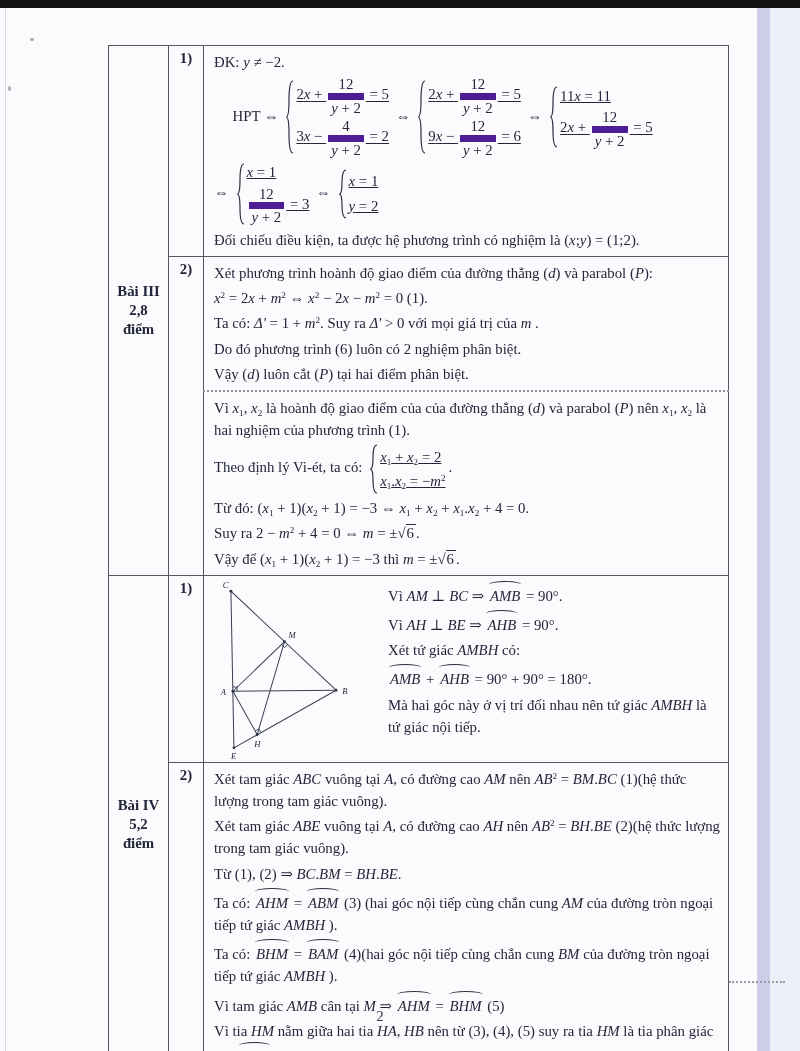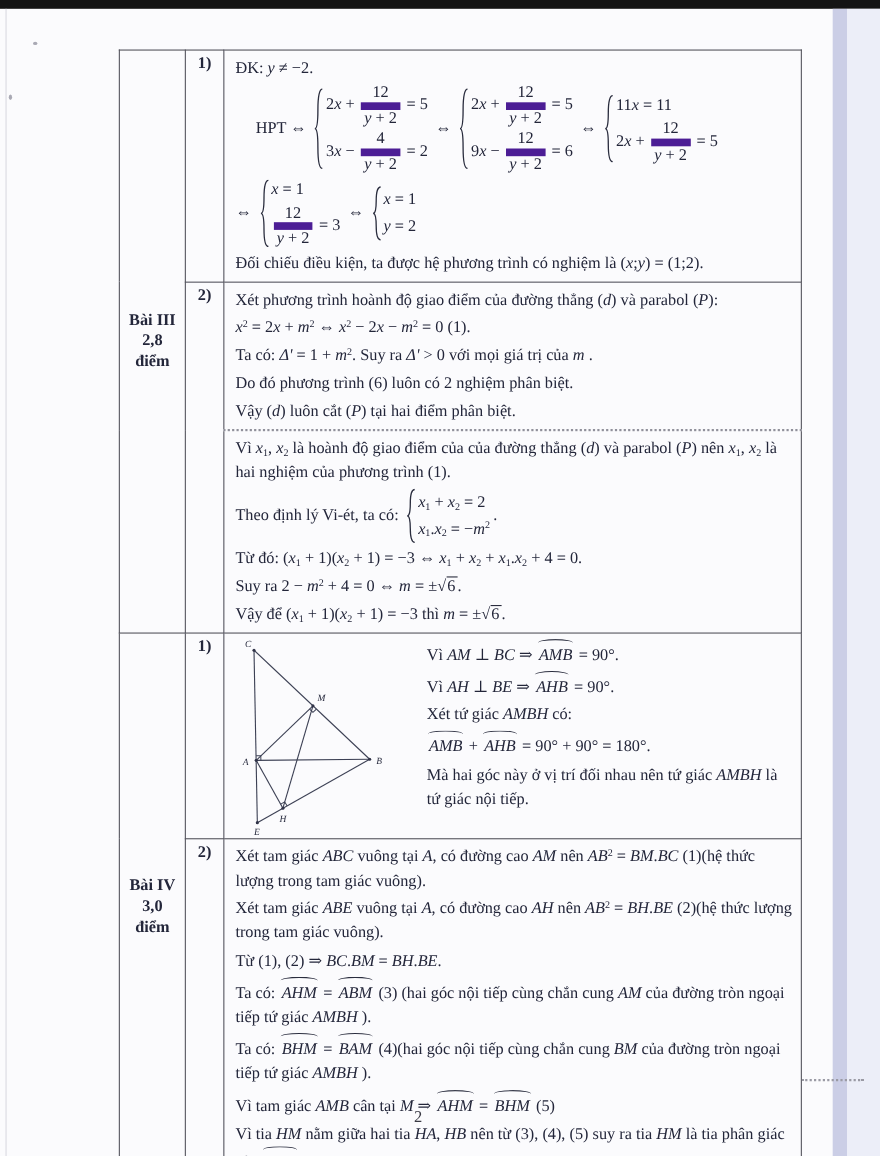--- a/index.html
+++ b/index.html
@@ -26,21 +26,21 @@
   td.bb-dot{border-bottom:2px dotted #90909a;}
   p.line{margin:3px 0;line-height:1.5;}
   .math i{font-style:italic;}
   .math{white-space:normal;}
 
   
   .frac{display:inline-flex;flex-direction:column;vertical-align:middle;text-align:center;margin:0 2px;line-height:1.12;}
   .fn{display:block;padding:0 3px;text-align:center;}
   .fd{display:block;padding:0 3px;border-top:7px solid #4c1d95;}
   
-  .cases{display:inline-flex;align-items:center;vertical-align:middle;margin:0 3px;}
+  .cases{display:inline-flex;align-items:center;vertical-align:middle;margin:0 3px;text-decoration:underline;}
   .ccol{display:inline-flex;flex-direction:column;row-gap:2px;padding-left:2px;}
   .cline{text-align:left;padding:0;}
   .cbrace-svg{flex:0 0 auto;}
   
   .arc{position:relative;display:inline-block;padding:4px 2px 0 2px;}
   .arc::before{content:"";position:absolute;left:1px;right:1px;top:0;height:6px;
     border-top:1.5px solid #2a2d3e;border-radius:50%;}
   
   .sq{white-space:nowrap;}
   .sqr{border-top:1.2px solid #2a2d3e;padding:0 2px 0 1px;}
@@ -165,21 +165,21 @@
                   </span>
                 </span></span>.</p>
             <p class="line">Từ đó: <span class="math">(<i>x</i><sub>1</sub> + 1)(<i>x</i><sub>2</sub> + 1) = −3 ⇔ <i>x</i><sub>1</sub> + <i>x</i><sub>2</sub> + <i>x</i><sub>1</sub>.<i>x</i><sub>2</sub> + 4 = 0</span>.</p>
             <p class="line">Suy ra <span class="math">2 − <i>m</i><sup>2</sup> + 4 = 0 ⇔ <i>m</i> = ±<span class="sq">√<span class="sqr">6</span></span></span>.</p>
             <p class="line">Vậy để <span class="math">(<i>x</i><sub>1</sub> + 1)(<i>x</i><sub>2</sub> + 1) = −3</span> thì <span class="math"><i>m</i> = ±<span class="sq">√<span class="sqr">6</span></span></span>.</p>
           </td>
         </tr>
         <tr style="height: 187px;">
           <td class="label-cell bb-dot" rowspan="2">
             <div>Bài IV</div>
-            <div>3,0</div>
+            <div>5,2</div>
             <div>điểm</div>
           </td>
           <td class="num-cell" rowspan="1">1)</td>
           <td class="">
             <div class="fig-wrap"><svg width="150" height="182" viewBox="0 0 135 180">
                 <line x1="14" y1="13" x2="17" y2="168" stroke="#3c4054" stroke-width="1"></line>
                 <line x1="14" y1="13" x2="118" y2="111" stroke="#3c4054" stroke-width="1"></line>
                 <line x1="16" y1="112" x2="118" y2="111" stroke="#3c4054" stroke-width="1"></line>
                 <line x1="16" y1="112" x2="67" y2="63" stroke="#3c4054" stroke-width="1"></line>
                 <line x1="16" y1="112" x2="40" y2="155" stroke="#3c4054" stroke-width="1"></line>

